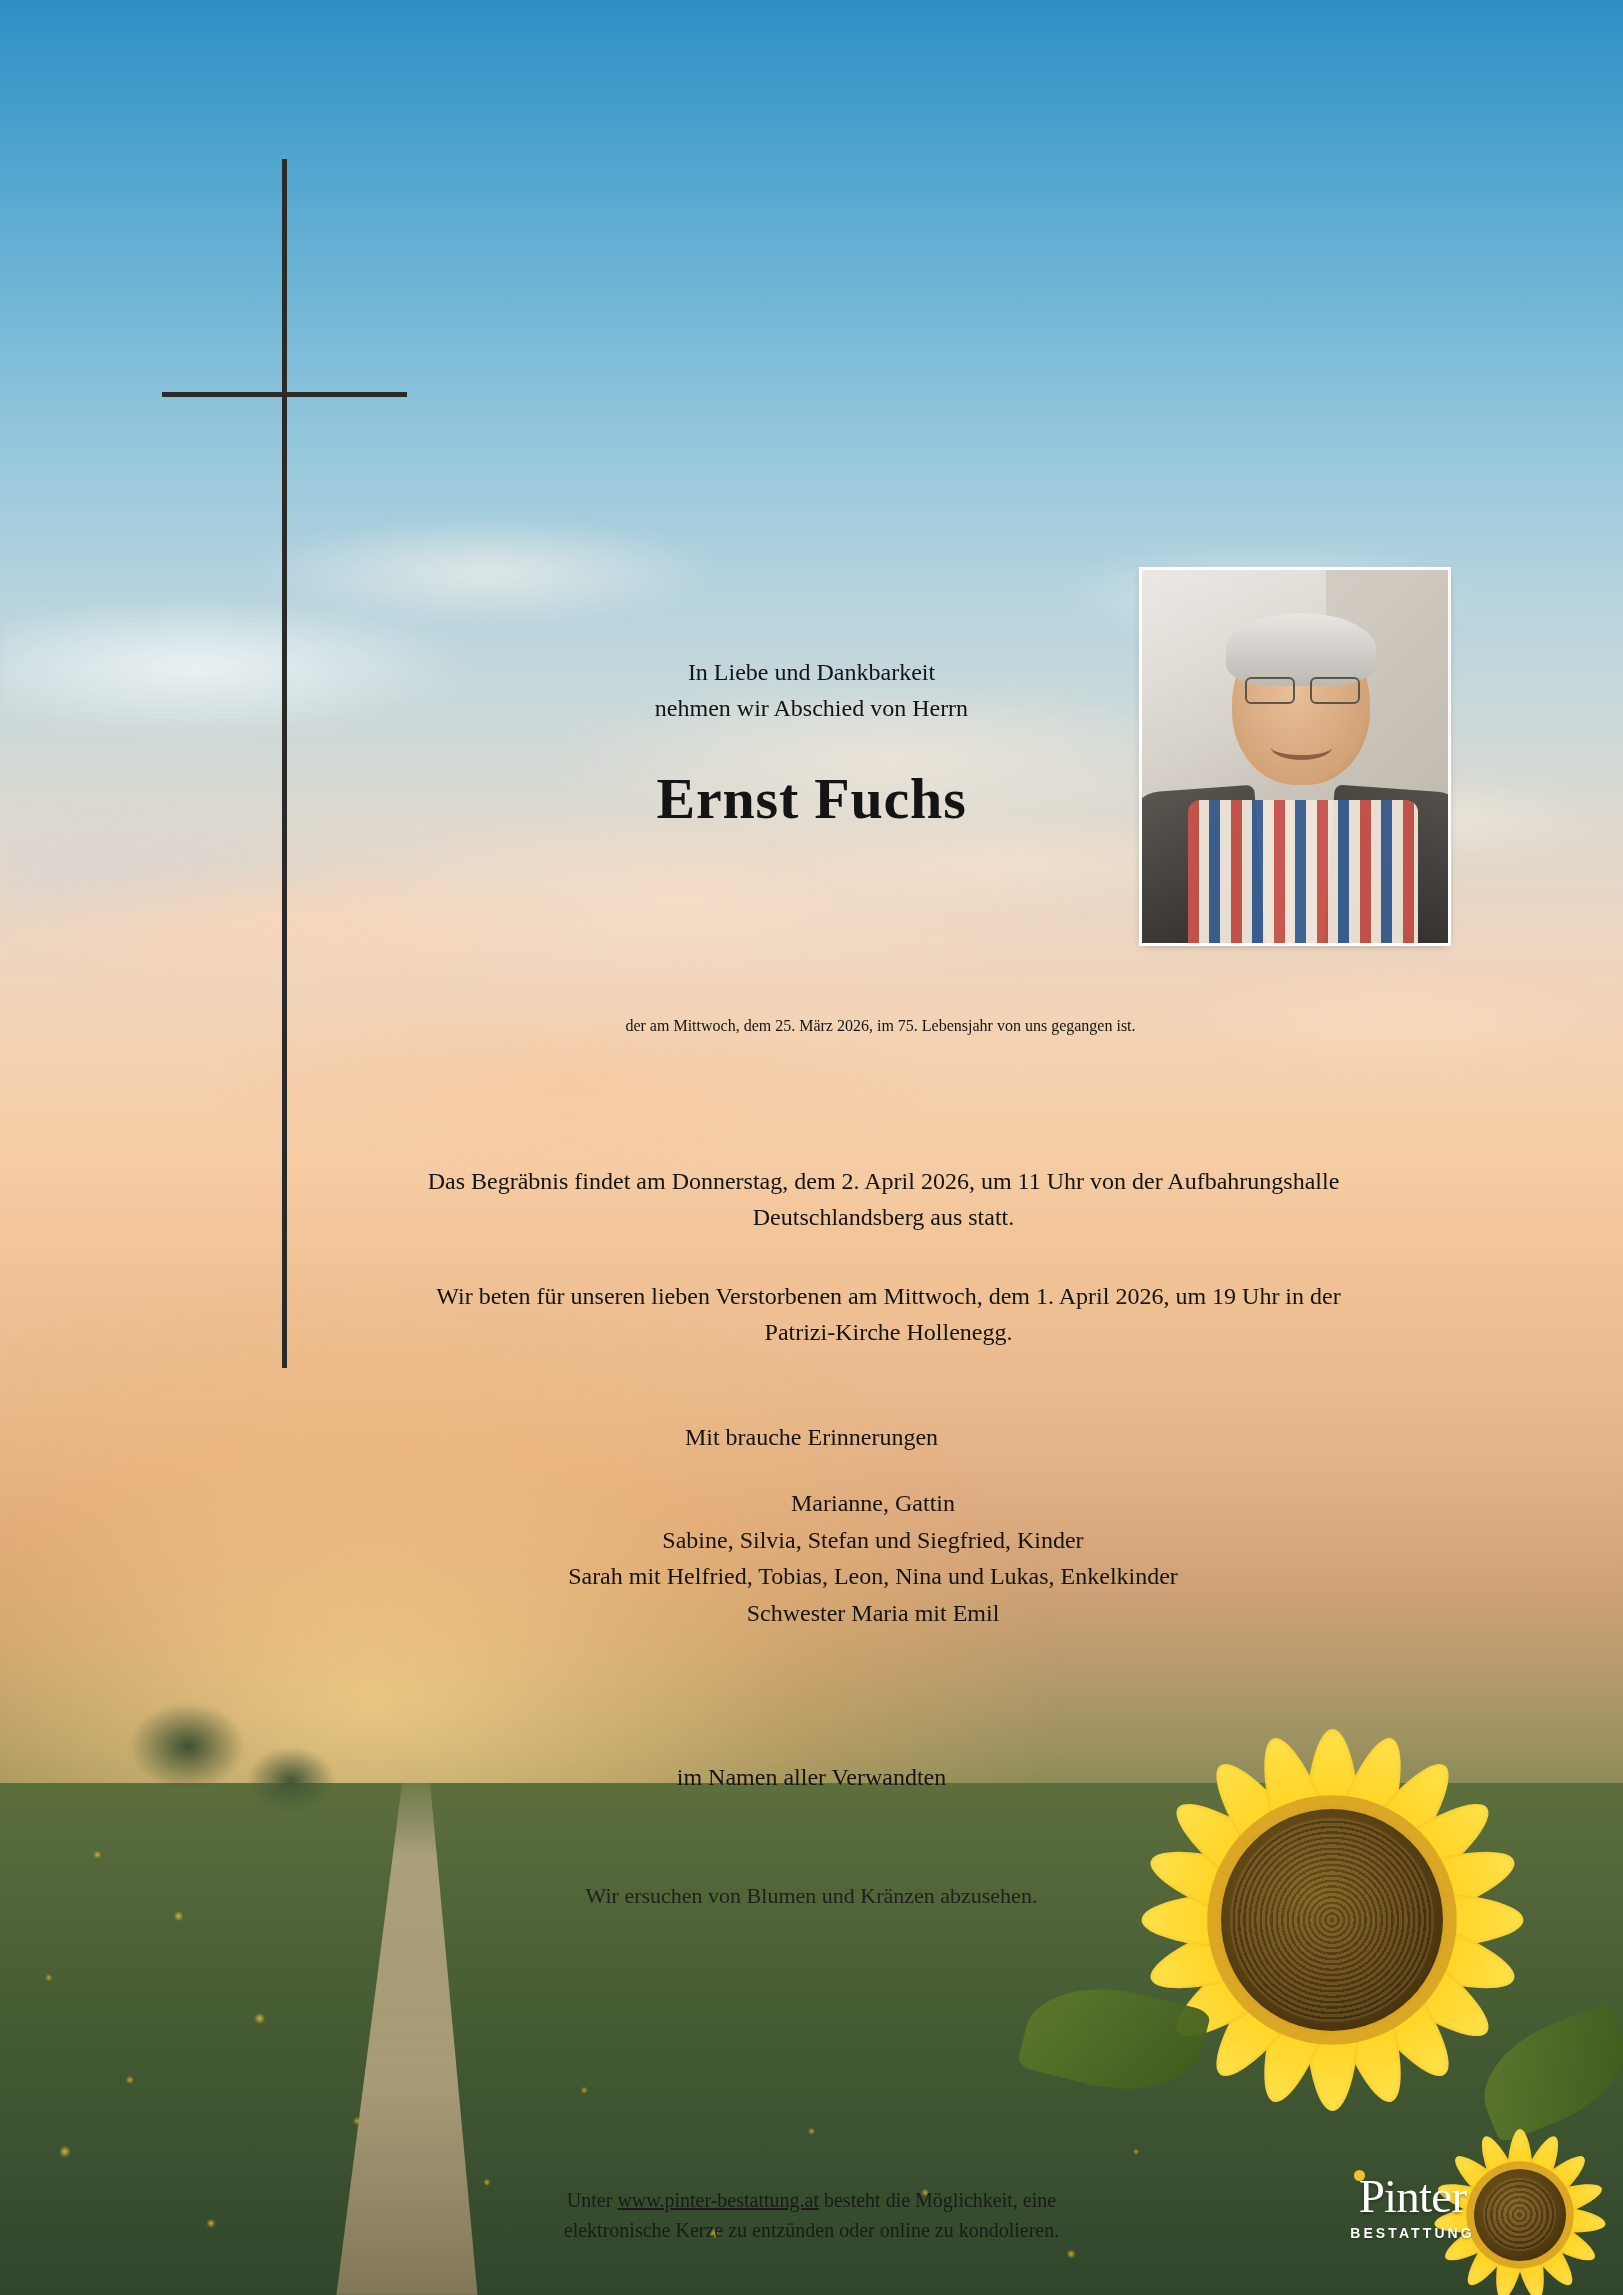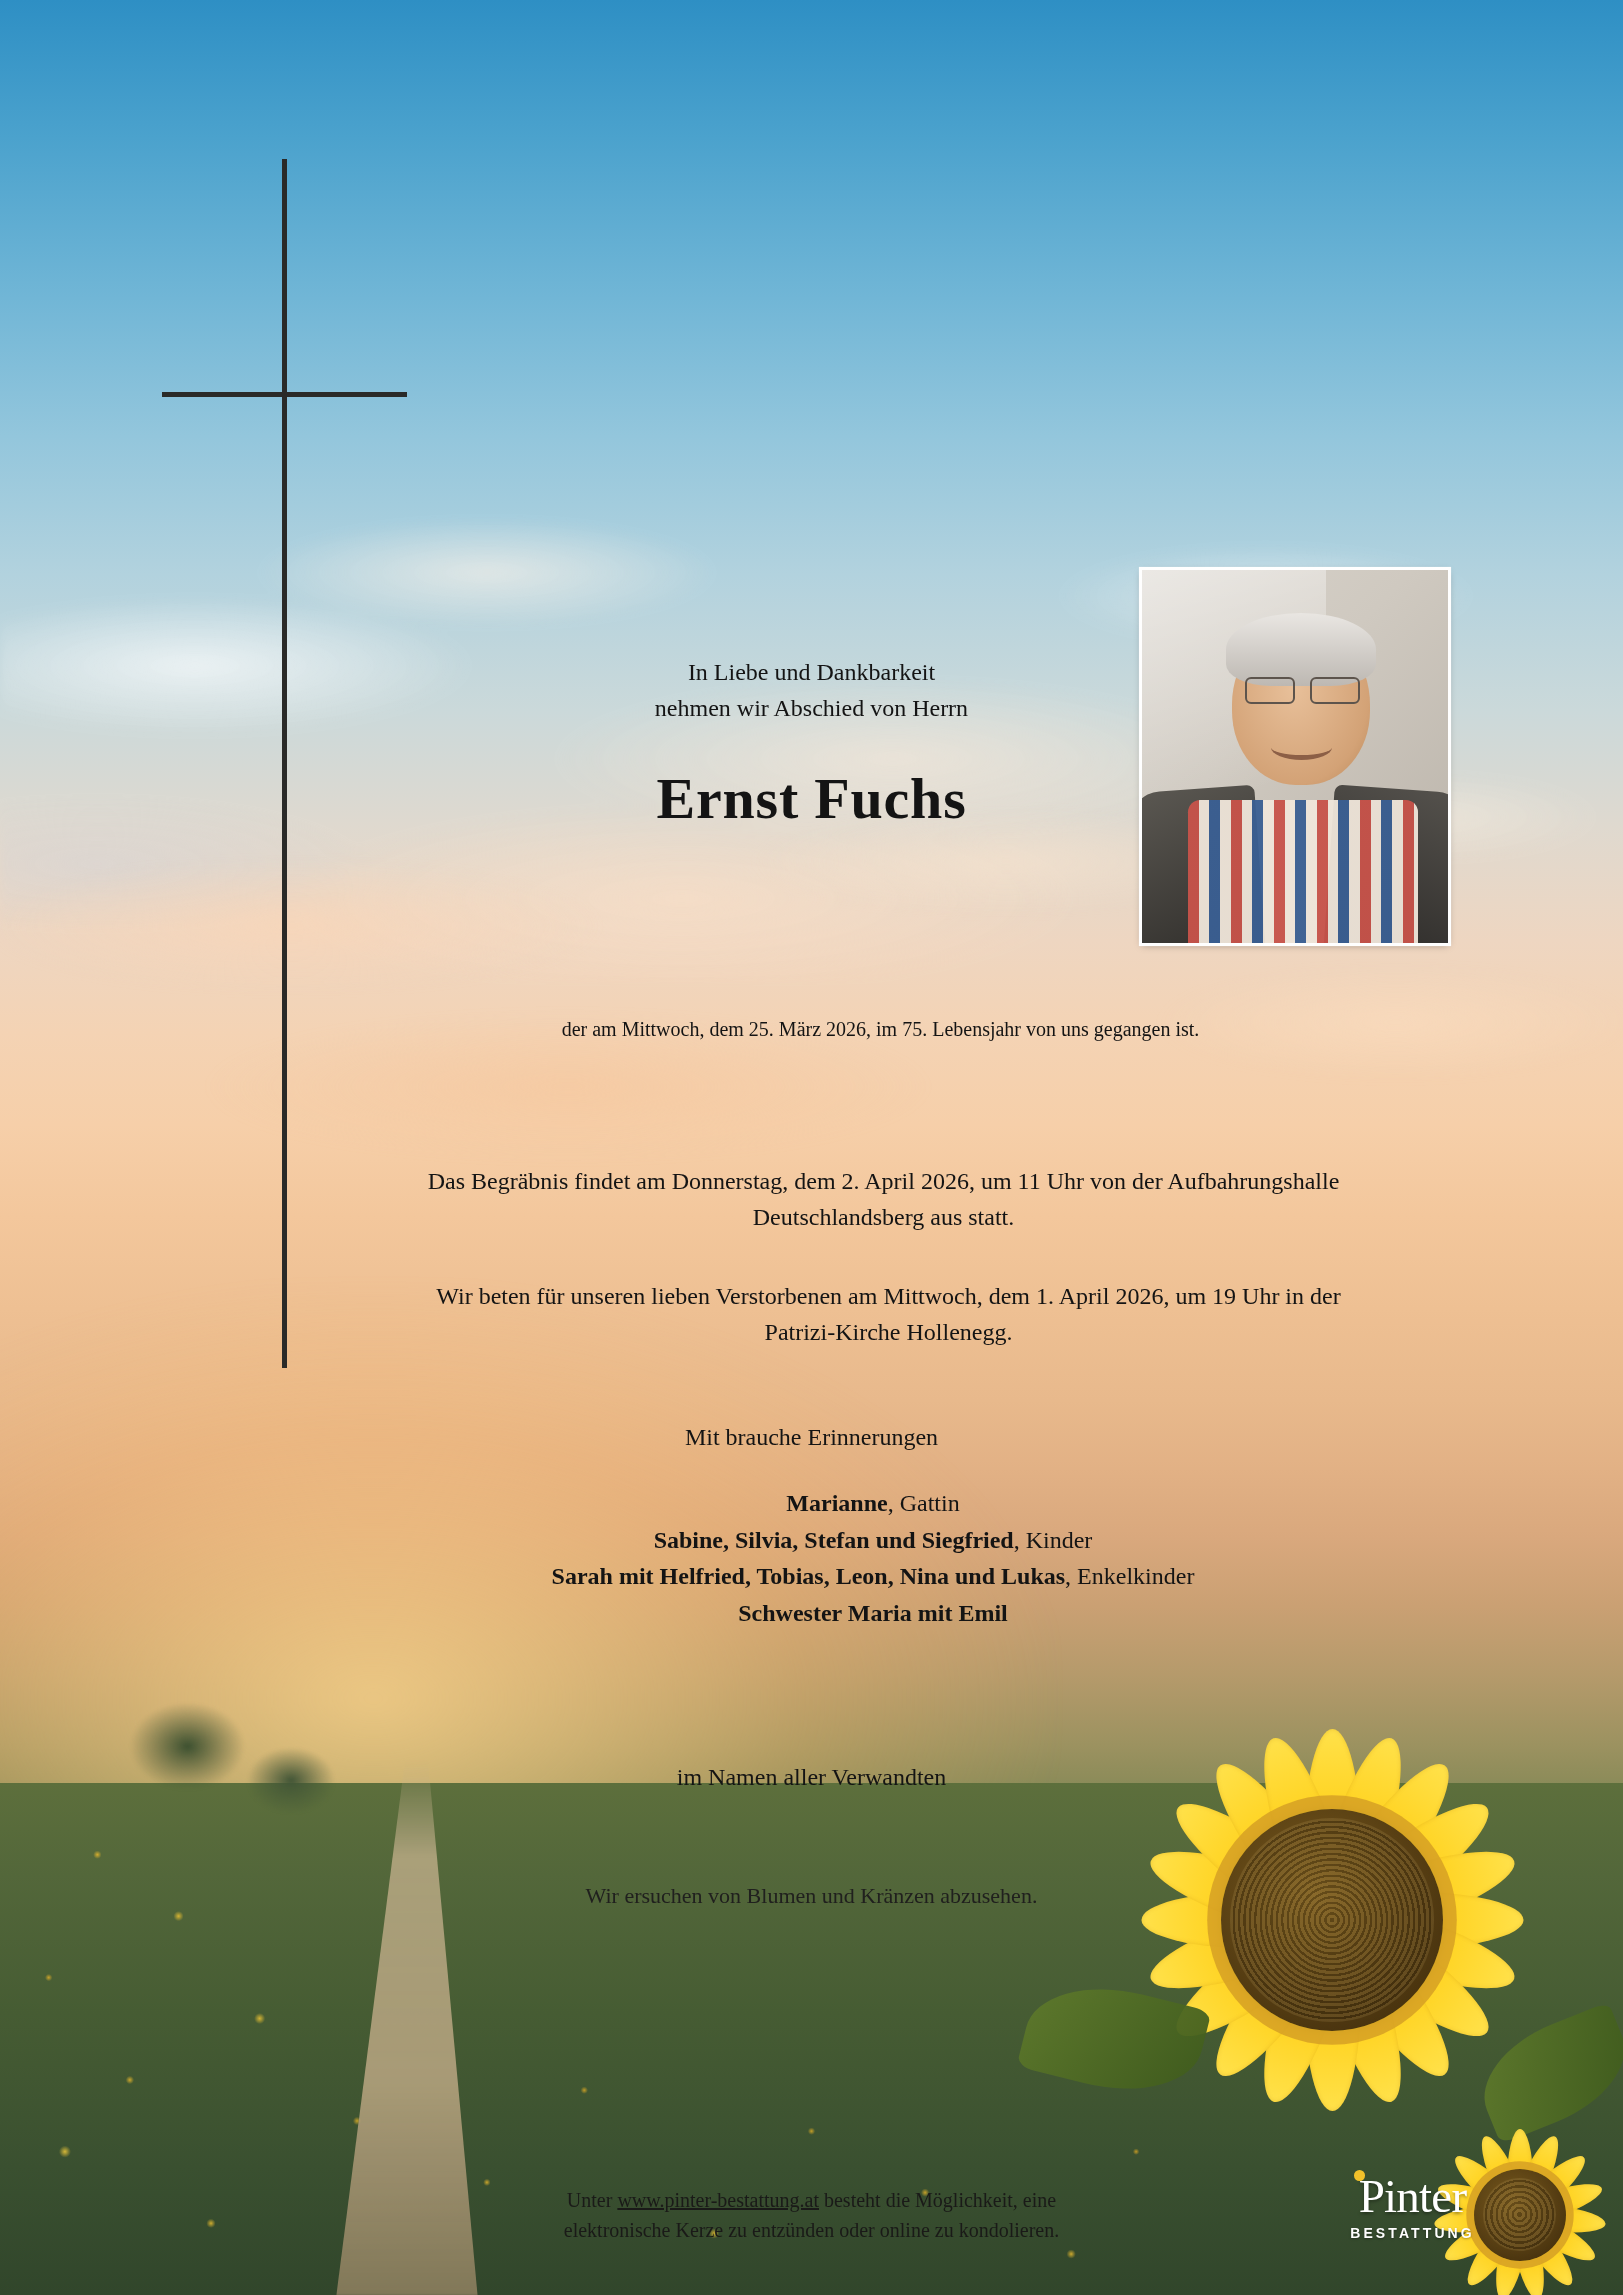--- a/index.html
+++ b/index.html
@@ -248,39 +248,39 @@
     position:absolute;left:429px;top:654px;width:765px;
     text-align:center;font-size:24px;line-height:1.5;
   }
   .name{
     position:absolute;left:429px;top:765px;width:765px;
     text-align:center;
     font-size:58px;font-weight:bold;letter-spacing:0.8px;
   }
   .line-death{
     position:absolute;left:429px;top:1014px;width:903px;
-    text-align:center;font-size:20px;line-height:1.5;
+    text-align:center;font-size:16px;line-height:1.5;
   }
   .line-funeral{
     position:absolute;left:413px;top:1163px;width:941px;
     text-align:center;font-size:24px;line-height:1.5;
   }
   .line-prayer{
     position:absolute;left:429px;top:1278px;width:919px;
     text-align:center;font-size:24px;line-height:1.5;
   }
   .memories{
     position:absolute;left:429px;top:1424px;width:765px;
     text-align:center;font-size:24px;
   }
   .family{
     position:absolute;left:383px;top:1485px;width:980px;
     text-align:center;font-size:24px;line-height:1.53;
   }
-  .family b{font-weight:bold;}
+  .family b{font-weight:normal;}
   .relatives{
     position:absolute;left:429px;top:1764px;width:765px;
     text-align:center;font-size:24px;
   }
   .flowers{
     position:absolute;left:429px;top:1883px;width:765px;
     text-align:center;font-size:22px;color:#20201e;
   }
   .footer{
     position:absolute;left:429px;top:2185px;width:765px;

